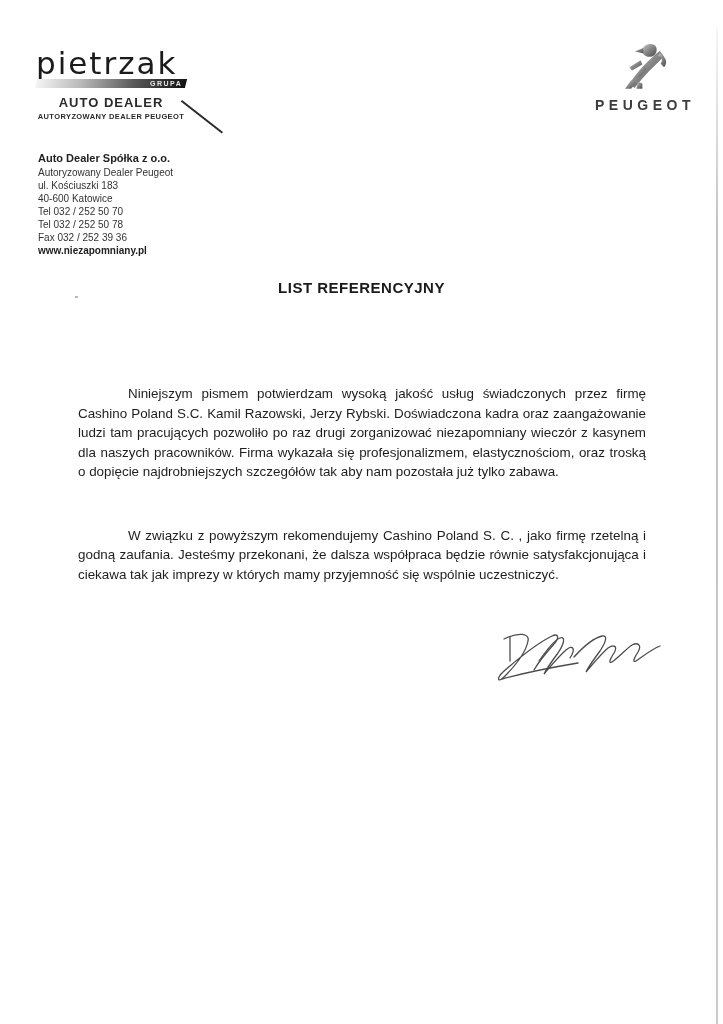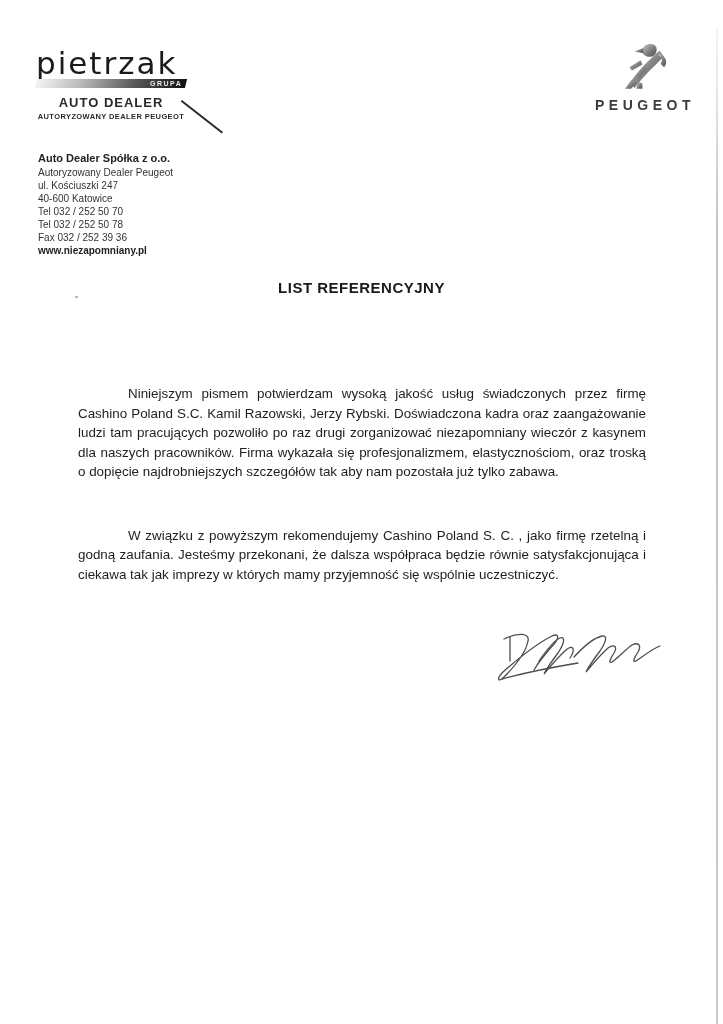--- a/index.html
+++ b/index.html
@@ -184,21 +184,21 @@
           <path d="M47,13 C54,17 57,24 52,29 L48,25 C51,21 50,17 45,16 Z"></path>
         </g>
       </svg>
     </span>
     <div class="peugeot-name">PEUGEOT</div>
   </div>
 
   <div class="sender">
     <div class="line-bold-lg">Auto Dealer Spółka z o.o.</div>
     <div>Autoryzowany Dealer Peugeot</div>
-    <div>ul. Kościuszki 247</div>
+    <div>ul. Kościuszki 183</div>
     <div>40-600 Katowice</div>
     <div>Tel 032 / 252 50 70</div>
     <div>Tel 032 / 252 50 78</div>
     <div>Fax 032 / 252 39 36</div>
     <div class="line-bold">www.niezapomniany.pl</div>
   </div>
 
   <div class="letter-title">LIST REFERENCYJNY</div>
 
   <div class="letter-body">

